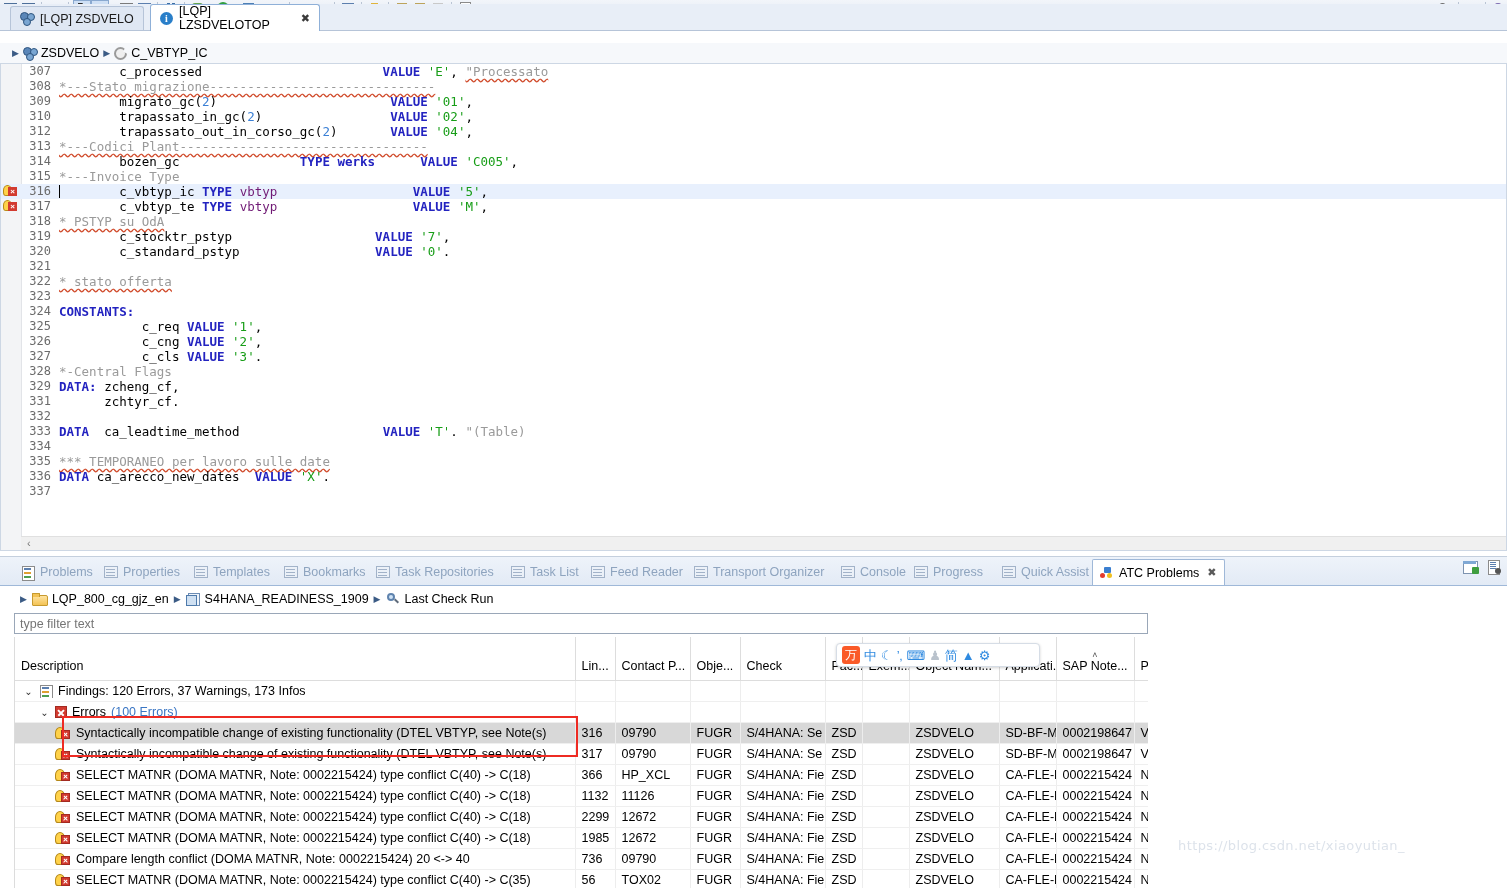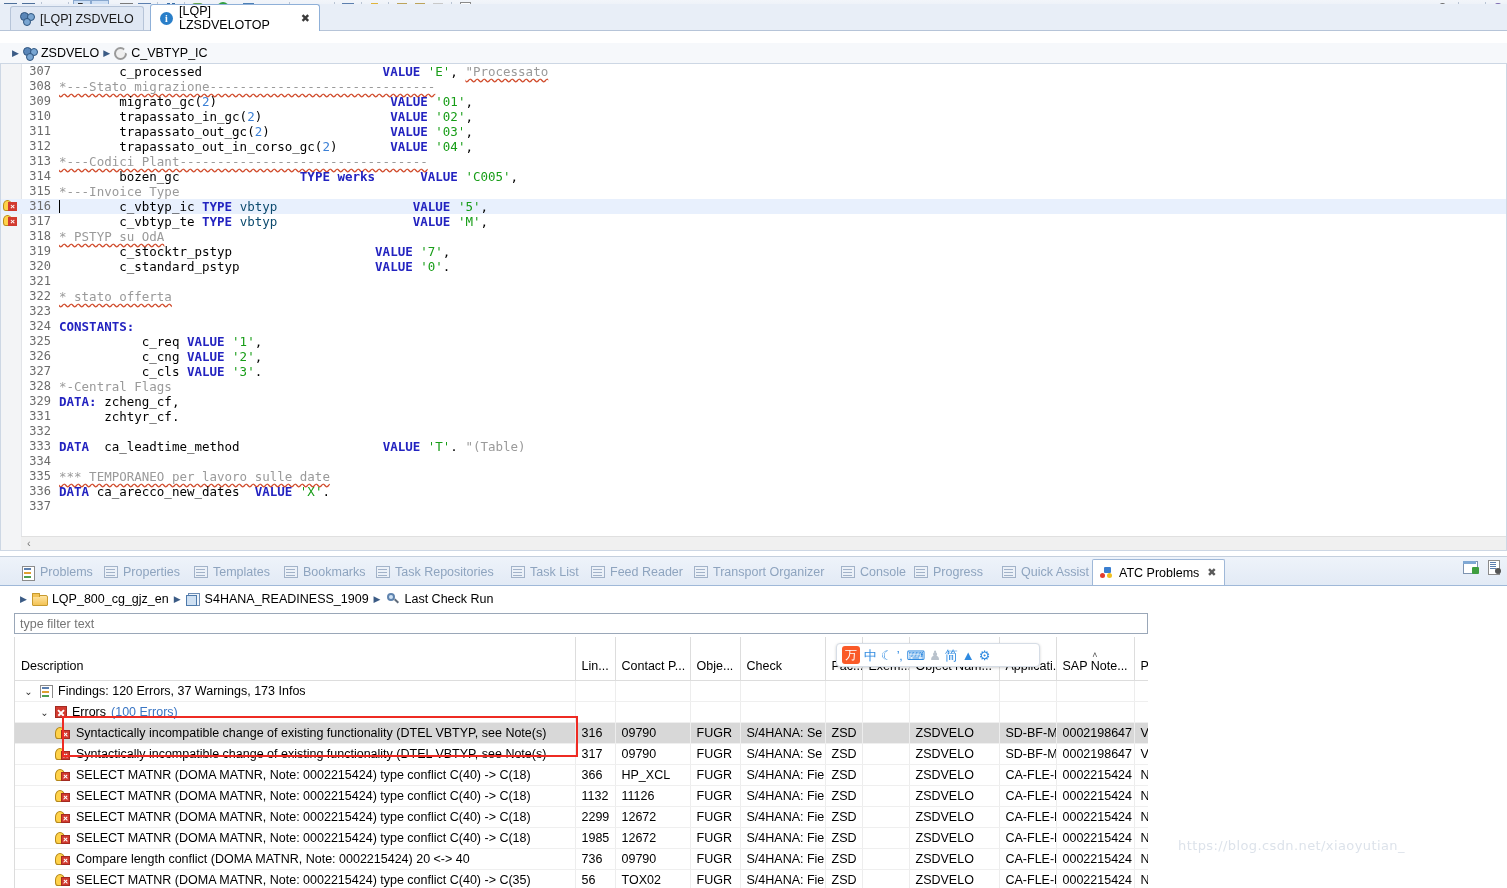--- a/index.html
+++ b/index.html
@@ -67,21 +67,21 @@
     font-family:"DejaVu Sans Mono","Liberation Mono",monospace;font-size:12.5px;}
   .ln{position:relative;height:15px;line-height:15px;white-space:pre;}
   .ln.hl{background:#e8f0fd;}
   .ln .num{position:absolute;left:20px;width:30px;text-align:right;color:#6b6b6b;
     font-size:12px;}
   .ln .txt{position:absolute;left:58px;}
   .kw{color:#2323c0;font-weight:bold;}
   .str{color:#179d17;}
   .cmt{color:#9a9a9a;}
   .num2{color:#3a7fd5;}
-  .typ{color:#0c4a6e;}
+  .typ{color:#701a75;}
   .sq{text-decoration:underline;text-decoration-style:wavy;text-decoration-color:#d04a2a;
      text-underline-offset:2px;}
   .caret{position:absolute;left:58px;top:1px;width:1px;height:13px;background:#000;}
   .mk{position:absolute;left:2px;width:16px;height:13px;}
   .mk .bulb{position:absolute;left:0;top:1px;width:7px;height:9px;border-radius:50% 50% 35% 35%;
     background:#ffd24a;border:1px solid #b98b15;}
   .mk .errx{position:absolute;left:5px;top:3px;width:9px;height:9px;background:#d23a2f;
     color:#fff;font-size:8px;line-height:9px;text-align:center;font-weight:bold;
     font-family:"Liberation Sans",sans-serif;}
   .ed-hscroll{position:absolute;left:20px;right:0;bottom:0;height:13px;background:#f0f0f0;
@@ -338,21 +338,20 @@
   </div>
 
   <div class="editor">
     <div class="ed-inner">
       <div class="marker-col"></div>
       <div class="code" id="code-area">
           <div class="ln"><span class="num">307</span><span class="txt"><span>        c_processed                        </span><span class="kw">VALUE </span><span class="str">'E'</span><span>, </span><span class="cmt sq">"Processato</span></span></div>
           <div class="ln"><span class="num">308</span><span class="txt"><span class="cmt sq">*---Stato migrazione------------------------------</span></span></div>
           <div class="ln"><span class="num">309</span><span class="txt"><span>        migrato_gc(</span><span class="num2">2</span><span>)                       </span><span class="kw">VALUE </span><span class="str">'01'</span><span>,</span></span></div>
           <div class="ln"><span class="num">310</span><span class="txt"><span>        trapassato_in_gc(</span><span class="num2">2</span><span>)                 </span><span class="kw">VALUE </span><span class="str">'02'</span><span>,</span></span></div>
-          <div class="ln"><span class="num">311</span><span class="txt"><span>        trapassato_out_gc(</span><span class="num2">2</span><span>)                </span><span class="kw">VALUE </span><span class="str">'03'</span><span>,</span></span></div>
           <div class="ln"><span class="num">312</span><span class="txt"><span>        trapassato_out_in_corso_gc(</span><span class="num2">2</span><span>)       </span><span class="kw">VALUE </span><span class="str">'04'</span><span>,</span></span></div>
           <div class="ln"><span class="num">313</span><span class="txt"><span class="cmt sq">*---Codici Plant---------------------------------</span></span></div>
           <div class="ln"><span class="num">314</span><span class="txt"><span>        bozen_gc                </span><span class="kw">TYPE werks</span><span>      </span><span class="kw">VALUE </span><span class="str">'C005'</span><span>,</span></span></div>
           <div class="ln"><span class="num">315</span><span class="txt"><span class="cmt">*---Invoice Type</span></span></div>
           <div class="ln hl"><span class="mk"><span class="bulb"></span><span class="errx">×</span></span><span class="num">316</span><span class="txt"><span>        c_vbtyp_ic </span><span class="kw">TYPE </span><span class="typ">vbtyp</span><span>                  </span><span class="kw">VALUE </span><span class="str">'5'</span><span>,</span></span><span class="caret"></span></div>
           <div class="ln"><span class="mk"><span class="bulb"></span><span class="errx">×</span></span><span class="num">317</span><span class="txt"><span>        c_vbtyp_te </span><span class="kw">TYPE </span><span class="typ">vbtyp</span><span>                  </span><span class="kw">VALUE </span><span class="str">'M'</span><span>,</span></span></div>
           <div class="ln"><span class="num">318</span><span class="txt"><span class="cmt sq">* PSTYP su OdA</span></span></div>
           <div class="ln"><span class="num">319</span><span class="txt"><span>        c_stocktr_pstyp                   </span><span class="kw">VALUE </span><span class="str">'7'</span><span>,</span></span></div>
           <div class="ln"><span class="num">320</span><span class="txt"><span>        c_standard_pstyp                  </span><span class="kw">VALUE </span><span class="str">'0'</span><span>.</span></span></div>
           <div class="ln"><span class="num">321</span><span class="txt"><span></span></span></div>

